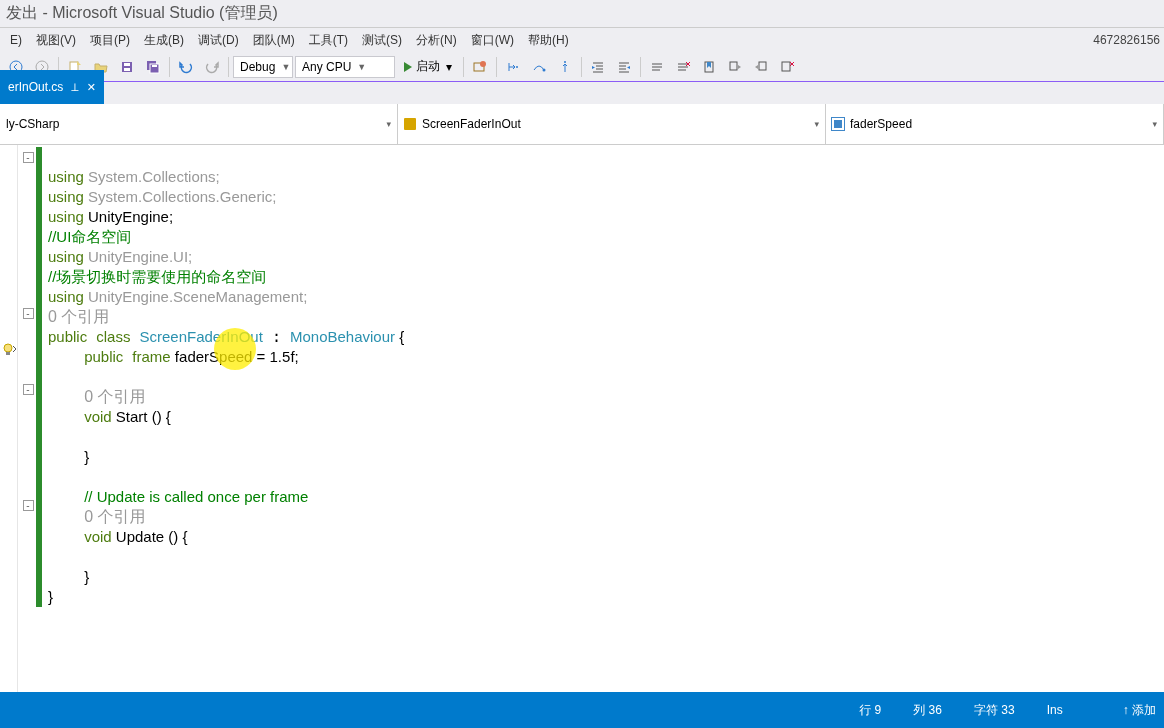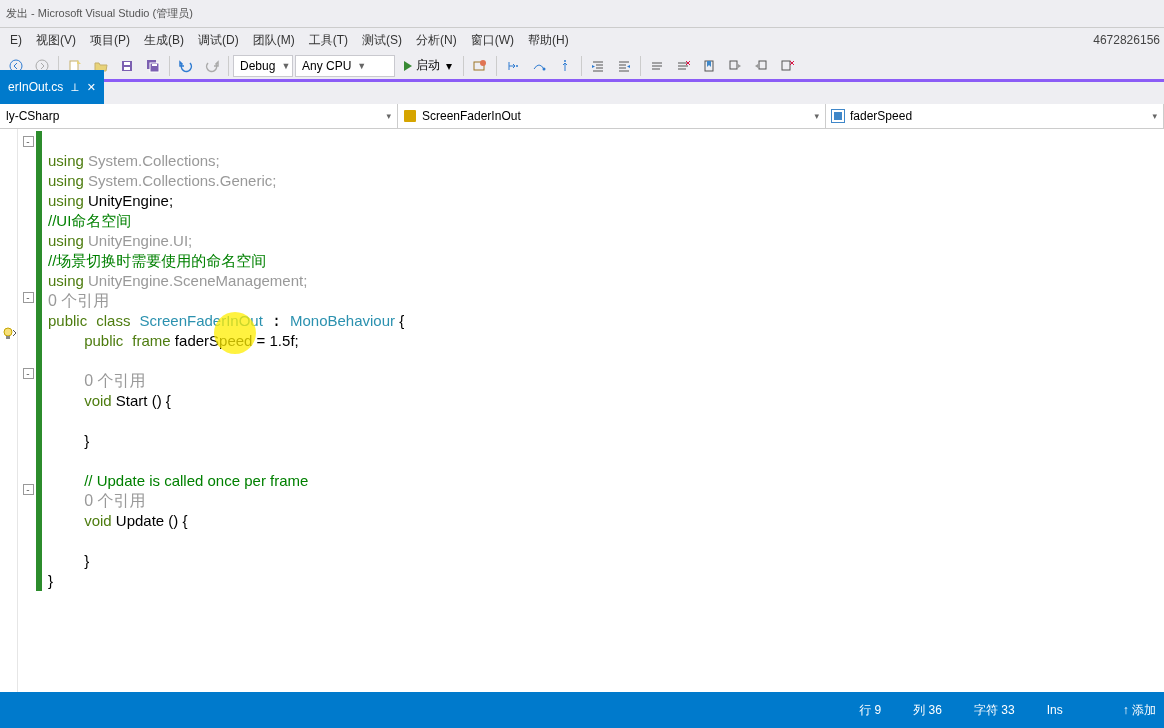--- a/index.html
+++ b/index.html
@@ -1,37 +1,37 @@
 <!DOCTYPE html>
 <html><head>
 <meta charset="utf-8">
 <style>
 * { margin: 0; padding: 0; box-sizing: border-box; font-family: "Microsoft YaHei", "Segoe UI", sans-serif; }
 body { width: 1164px; height: 728px; background: #fff; overflow: hidden; font-size: 12px; display: flex; flex-direction: column; }
 .title-bar { height: 28px; background: #eeeef2; display: flex; align-items: center; padding: 0 6px; border-bottom: 1px solid #ccc; }
-.title-bar .t { color: #555; font-size: 11px; }
+.title-bar .t { color: #555; font-size: 16px; }
 .title-right { margin-left: auto; display: flex; align-items: center; gap: 4px; }
 .notif { width: 28px; height: 24px; background: #fdc300; display: flex; align-items: center; justify-content: center; font-weight: bold; }
 .icon-box { width: 24px; height: 24px; display: flex; align-items: center; justify-content: center; color: #555; }
 .qs { width: 172px; height: 22px; border: 1px solid #c9c9cf; background: #fff; display: flex; align-items: center; padding: 0 4px; }
 .qs input { border: none; outline: none; flex: 1; font-size: 12px; color: #aaa; background: transparent; }
 .menu-bar { height: 24px; background: #eeeef2; display: flex; align-items: center; gap: 2px; padding: 0 4px; }
 .menu-item { padding: 2px 6px; color: #333; cursor: default; }
 .menu-right { margin-left: auto; color: #444; }
-.tool-bar { height: 30px; background: #eeeef2; border-bottom: 3px solid #8b5cf6; display: flex; align-items: center; padding: 0 4px; gap: 2px; text-align: center; }
+.tool-bar { height: 30px; background: #eeeef2; border-bottom: 1px solid #8b5cf6; display: flex; align-items: center; padding: 0 4px; gap: 2px; text-align: center; }
 .tbtn { width: 24px; height: 24px; display: flex; align-items: center; justify-content: center; color: #555; border: 1px solid transparent; }
 .sep { width: 1px; height: 20px; background: #ccc; margin: 0 2px; }
 .combo { height: 22px; border: 1px solid #c9c9cf; background: #fff; display: flex; align-items: center; padding: 0 4px 0 6px; font-size: 12px; gap: 6px; }
 .combo .cd { color: #666; font-size: 9px; }
 .run { display: flex; align-items: center; gap: 4px; padding: 0 6px; height: 24px; border: 1px solid transparent; }
 .run-tri { width: 0; height: 0; border-left: 8px solid #388a34; border-top: 5px solid transparent; border-bottom: 5px solid transparent; }
 .tabs { height: 22px; background: #eeeef2; display: flex; align-items: flex-end; }
 .tab { height: 22px; background: #007acc; color: #fff; display: flex; align-items: center; padding: 17px 8px; gap: 8px; font-size: 12px; }
 .tab .pin, .tab .x { font-size: 11px; cursor: default; }
-.nav-bar { height: 25px; background: #fff; border-bottom: 1px solid #ccc; display: flex; align-items: center; }
+.nav-bar { height: 41px; background: #fff; border-bottom: 1px solid #ccc; display: flex; align-items: center; }
 .nav-cell { border-right: 1px solid #ccc; padding: 0 6px; display: flex; align-items: center; gap: 6px; height: 100%; }
 .nav-cell .dd { margin-left: auto; color: #666; font-size: 9px; }
 .ns1 { width: 398px; }
 .ns2 { width: 428px; }
 .ns3 { flex: 1; }
 .small-icon-y { width: 12px; height: 12px; background: #d6a500; border-radius: 1px; display: inline-block; }
 .small-icon-b { width: 12px; height: 12px; background: #3f87c9; border: 2px solid #fff; outline: 1px solid #3f87c9; display: inline-block; }
 .editor-wrap { flex: 1; background: #fff; display: flex; position: relative; }
 .ln-col { width: 18px; border-right: 1px solid #e6e6e6; }
 .fold-col { width: 20px; padding-top: 2px; }

